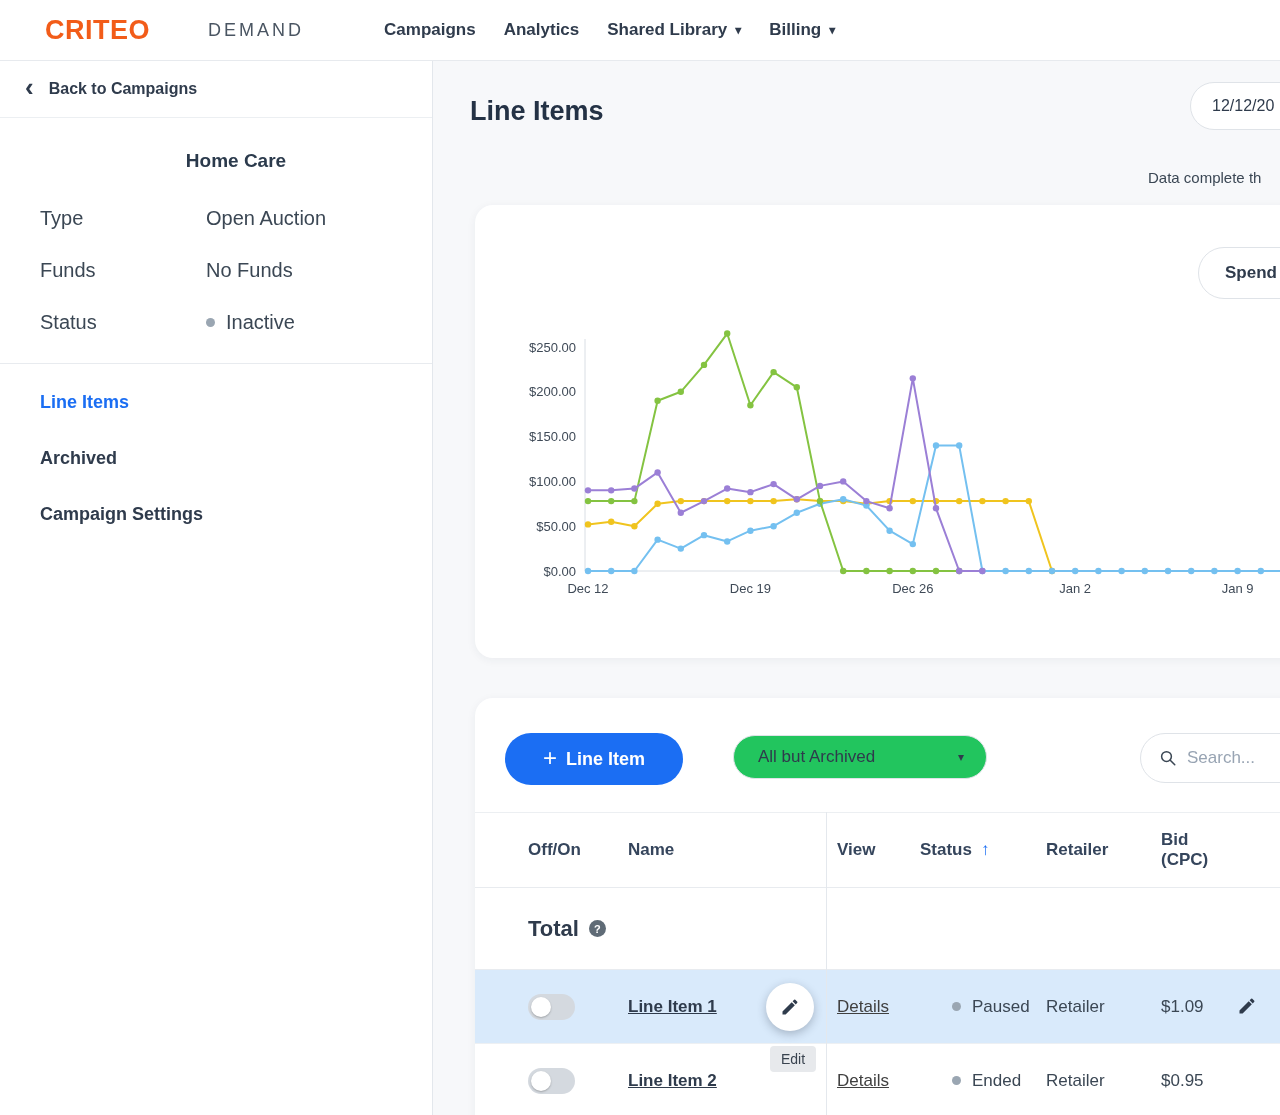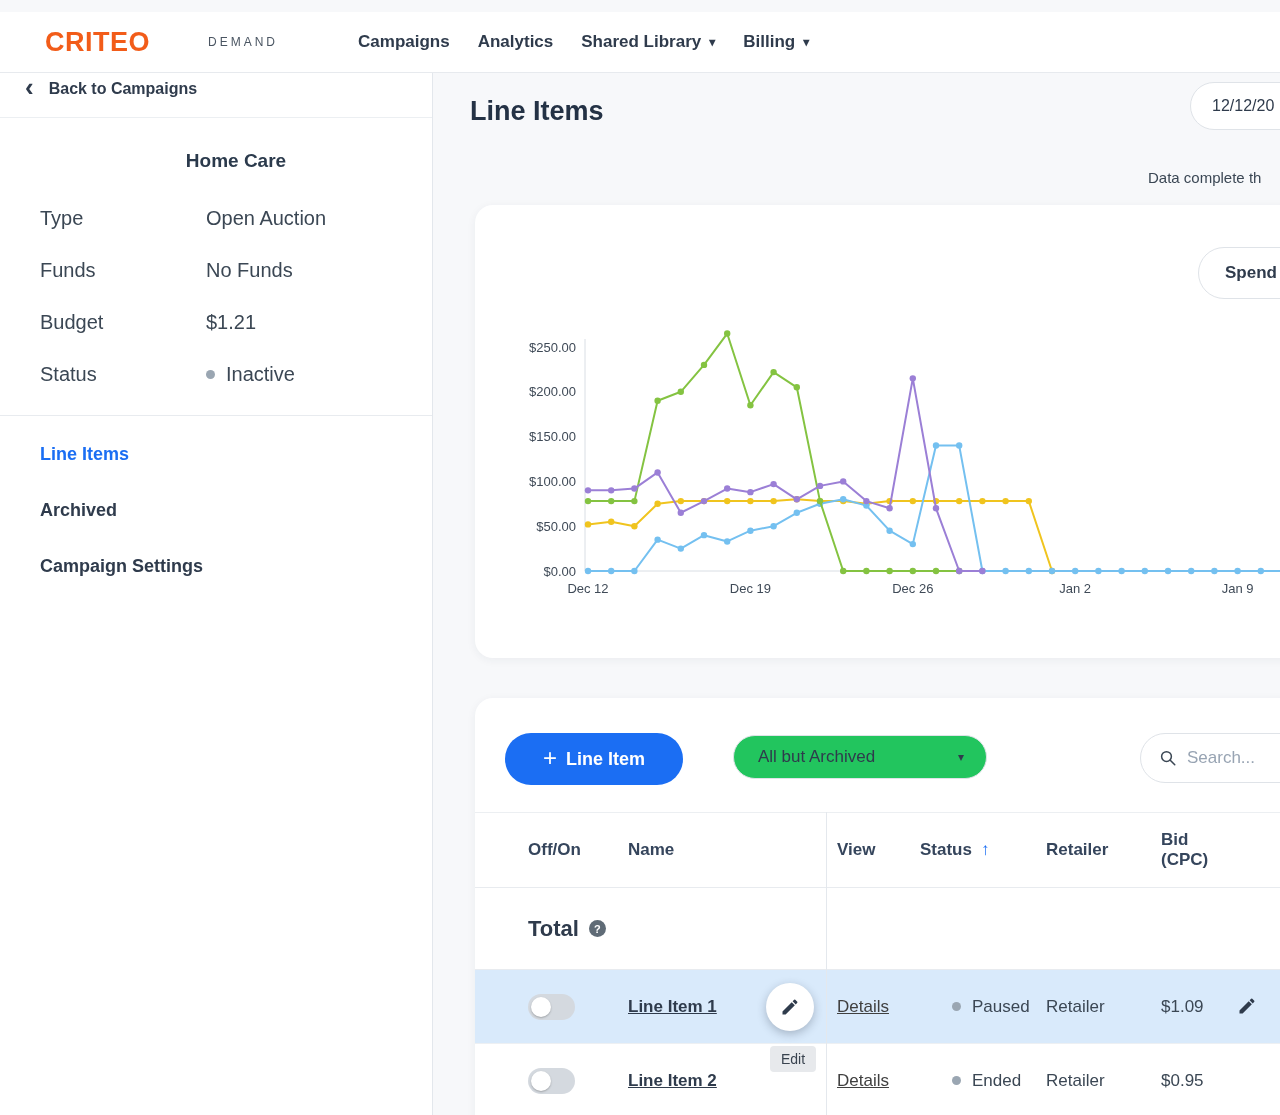--- a/index.html
+++ b/index.html
@@ -1,23 +1,23 @@
 <!DOCTYPE html>
 <html><head>
 <meta charset="utf-8">
 <style>
   * { margin:0; padding:0; box-sizing:border-box; }
   html, body { width:1280px; height:1115px; overflow:hidden; }
   body { font-family:"Liberation Sans", sans-serif; background:#f7f8fa; color:#2f3b4c; position:relative; }
 
   
-  .topnav { position:absolute; top:12px; left:0; width:1280px; height:61px; background:#fff;
+  .topnav { position:absolute; top:0; left:0; width:1280px; height:61px; background:#fff;
             border-bottom:1px solid #e7eaee; display:flex; align-items:center; padding-left:45px; z-index:10; }
   .logo { color:#f25c19; font-size:27px; font-weight:800; letter-spacing:.5px; cursor:pointer; }
-  .product { margin-left:58px; font-size:12px; letter-spacing:3px; color:#4a5562; font-weight:500; }
+  .product { margin-left:58px; font-size:18px; letter-spacing:3px; color:#4a5562; font-weight:500; }
   .nav-items { display:flex; margin-left:80px; gap:28px; align-items:center; }
   .nav-item { font-size:17px; font-weight:700; color:#2f3b4c; display:flex; align-items:center; gap:8px; cursor:pointer; white-space:nowrap; }
   .caret { font-size:12px; color:#2f3b4c; line-height:1; }
 
   
   .sidebar { position:absolute; top:61px; left:0; width:433px; height:1054px; background:#fff;
              border-right:1px solid #e3e7ec; z-index:5; }
   .back-row { display:flex; align-items:center; gap:15px; padding-left:25px; height:57px;
               border-bottom:1px solid #eceff2; cursor:pointer; }
   .back-chevron { font-size:26px; font-weight:700; line-height:1; margin-top:-4px; color:#2f3b4c; }
@@ -126,24 +126,20 @@
   </div>
   <div class="campaign-name">Home Care</div>
   <div class="details">
     <div class="detail-row">
       <span class="detail-label">Type</span>
       <span class="detail-value">Open Auction</span>
     </div>
     <div class="detail-row">
       <span class="detail-label">Funds</span>
       <span class="detail-value">No Funds</span>
-    </div>
-    <div class="detail-row">
-      <span class="detail-label">Budget</span>
-      <span class="detail-value">$1.21</span>
     </div>
     <div class="detail-row">
       <span class="detail-label">Status</span>
       <span class="detail-value">
         <span class="dot"></span>
         <span>Inactive</span>
       </span>
     </div>
   </div>
   <div class="sidebar-divider"></div>

